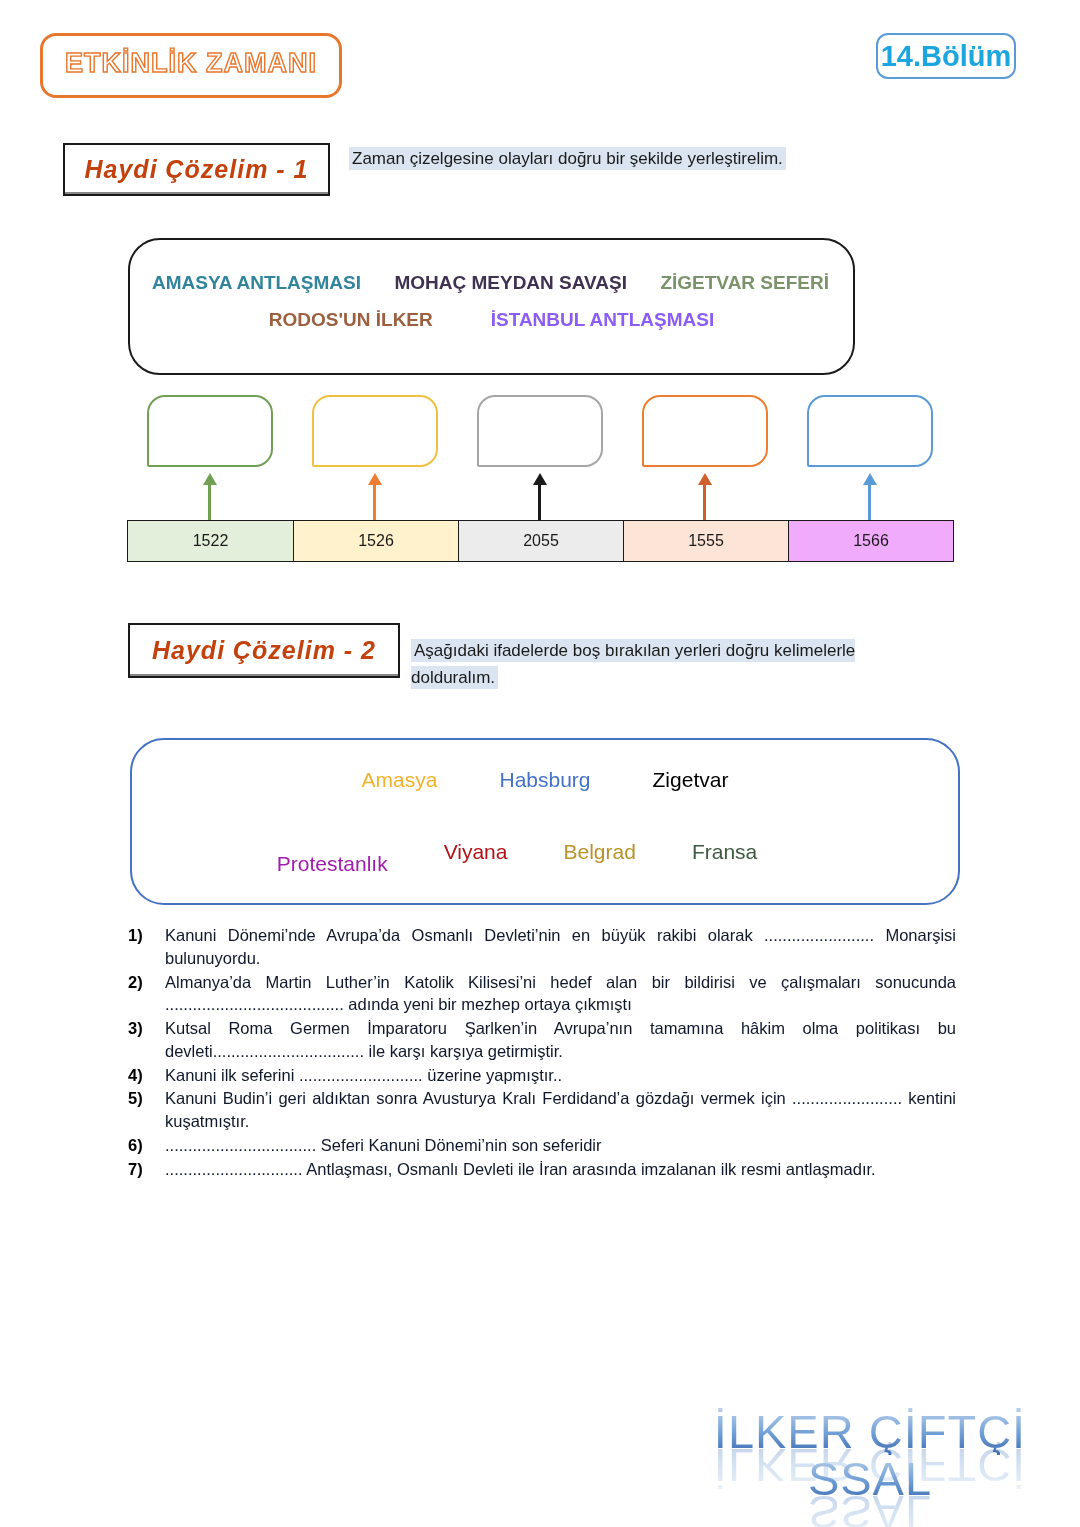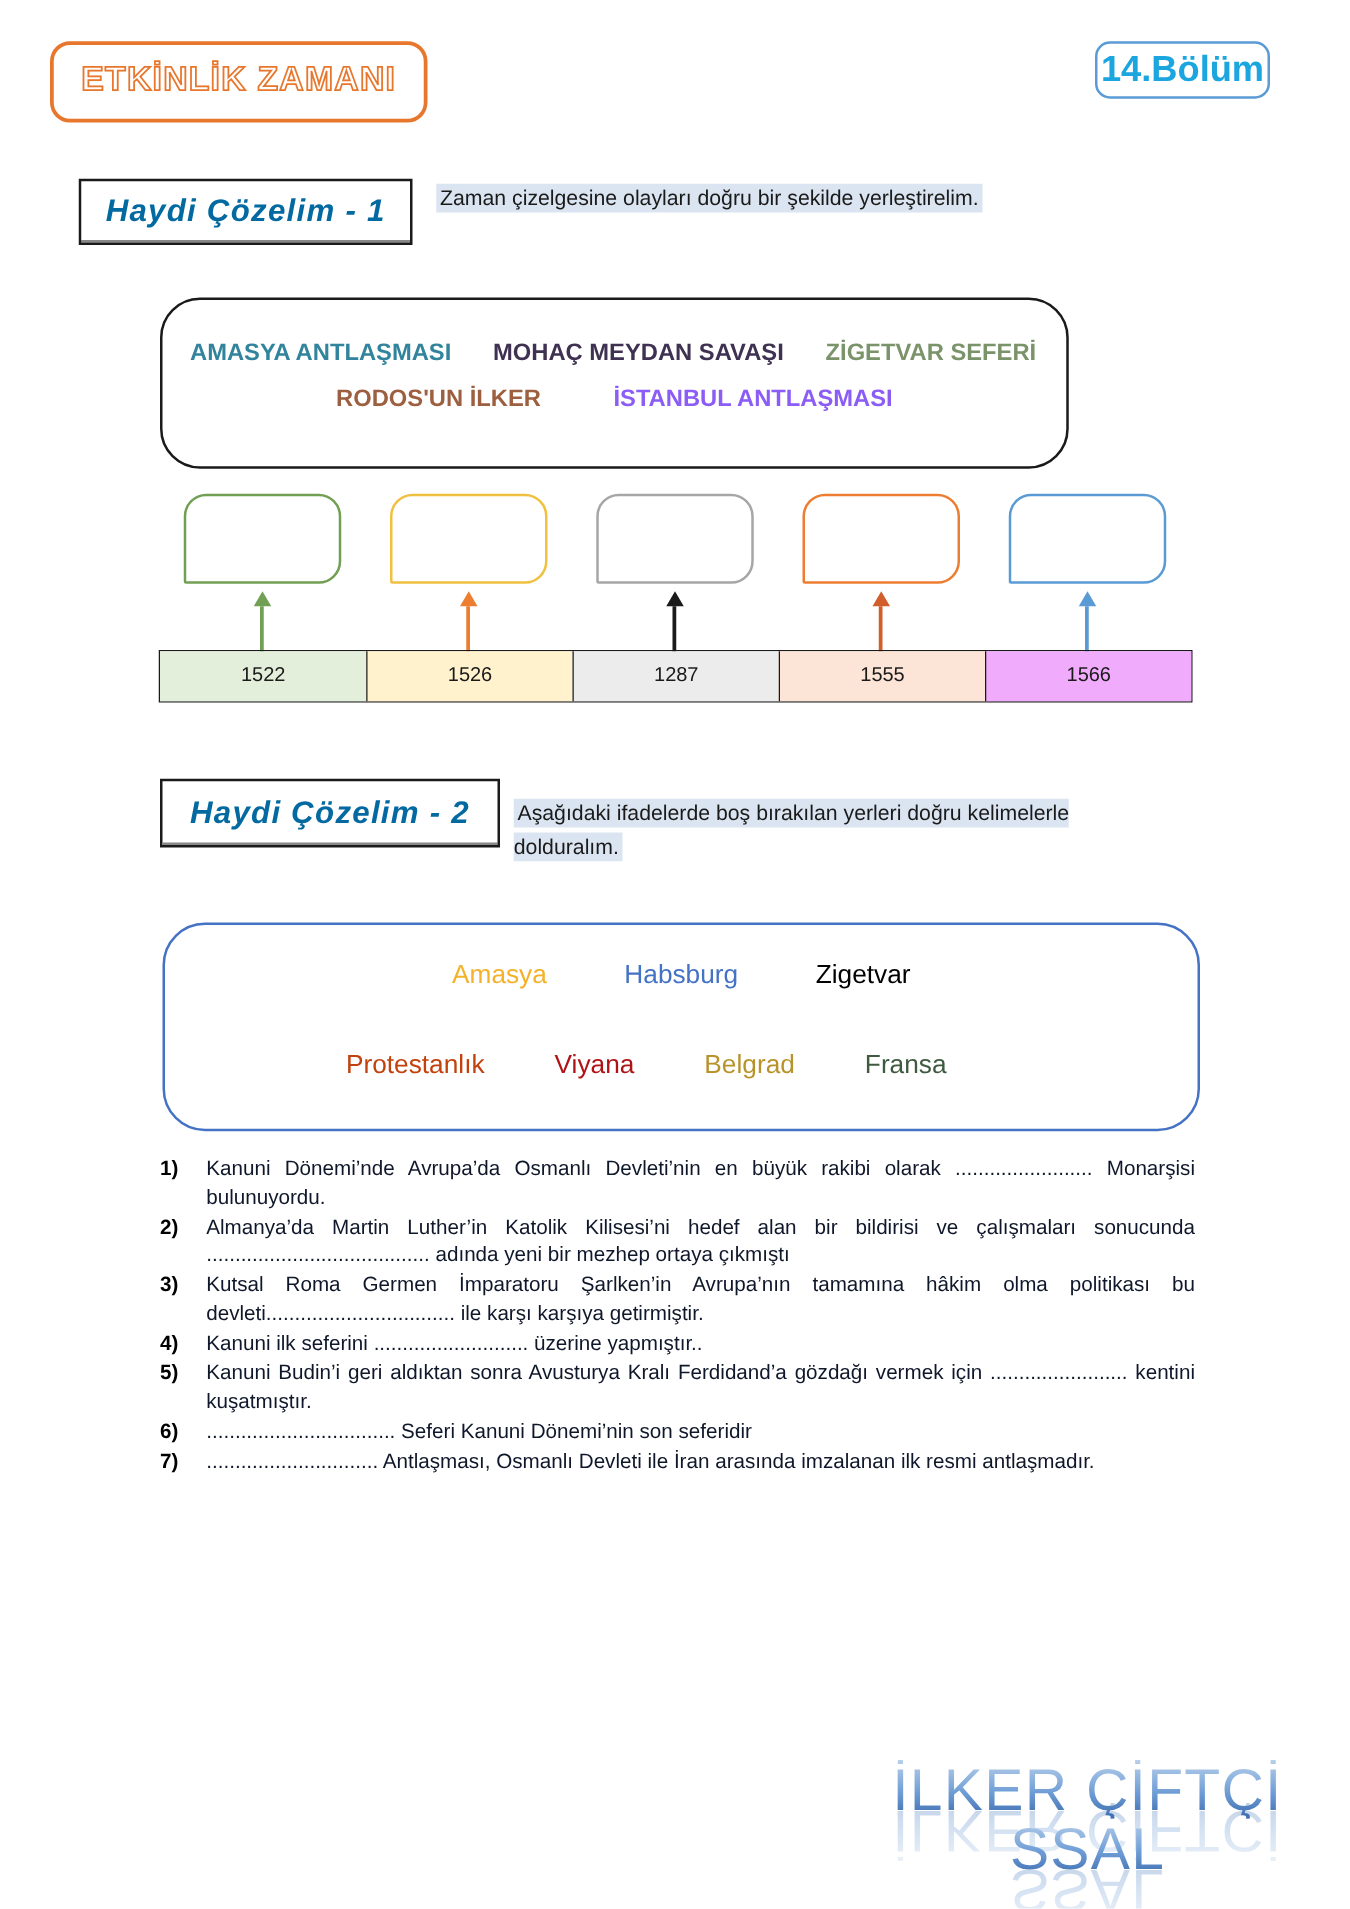--- a/index.html
+++ b/index.html
@@ -33,21 +33,21 @@
   }
   .chapter-badge .txt { font-size:29px; font-weight:bold; color:#1ca6e0; }
 
   
   .title-box {
     position:absolute; border:2px solid #1a1a1a; background:#fff;
     display:flex; align-items:center; justify-content:center;
     box-shadow:0 -2px 0 #888 inset;
   }
   .title-box .txt {
-    color:#0369a1; font-size:25px; font-style:italic; font-weight:bold;
+    color:#c2410c; font-size:25px; font-style:italic; font-weight:bold;
     letter-spacing:1px;
   }
   #title1 { left:63px; top:143px; width:267px; height:53px; }
   #title2 { left:128px; top:623px; width:272px; height:55px; }
 
   .instruction { position:absolute; font-size:17px; color:#1a1a1a; line-height:1.6; }
   .instruction .hl { background:#dbe5f1; padding:2px 3px; }
   #instr1 { left:349px; top:145px; }
   #instr2 { left:411px; top:637px; width:486px; }
 
@@ -196,40 +196,40 @@
       <div class="arrow">
         <div class="arrow-head" style="border-bottom-color: rgb(91, 155, 213);"></div>
         <div class="arrow-stem" style="background-color: rgb(91, 155, 213);"></div>
       </div>
     </div>
   </div>
 
   <div class="year-bar">
     <div class="year-cell" style="background-color: rgb(227, 239, 219);">1522</div>
     <div class="year-cell" style="background-color: rgb(255, 242, 204);">1526</div>
-    <div class="year-cell" style="background-color: rgb(236, 236, 236);">1287</div>
+    <div class="year-cell" style="background-color: rgb(236, 236, 236);">2055</div>
     <div class="year-cell" style="background-color: rgb(252, 228, 214);">1555</div>
     <div class="year-cell" style="background-color: #f0abfc;">1566</div>
   </div>
 
   <div class="title-box" id="title2">
     <span class="txt">Haydi Çözelim - 2</span>
   </div>
   <div class="instruction" id="instr2">
     <span class="hl">Aşağıdaki ifadelerde boş bırakılan yerleri doğru kelimelerle dolduralım.</span>
   </div>
 
   <div class="word-bank" style="border-color: rgb(68, 114, 196);">
     <div class="wb-row1">
       <span class="wb-word" style="color: rgb(243, 178, 41);">Amasya</span>
       <span class="wb-word" style="color: rgb(68, 114, 196);">Habsburg</span>
       <span class="wb-word" style="color: rgb(0, 0, 0);">Zigetvar</span>
     </div>
     <div class="wb-row2">
-      <span class="wb-word" style="color: #c2410c;">Protestanlık</span>
+      <span class="wb-word" style="color: #a21caf; margin-top: 12px;">Protestanlık</span>
       <span class="wb-word" style="color: rgb(176, 19, 23);">Viyana</span>
       <span class="wb-word" style="color: rgb(184, 146, 42);">Belgrad</span>
       <span class="wb-word" style="color: rgb(62, 90, 64);">Fransa</span>
     </div>
   </div>
 
   <div class="questions">
     <div class="q-item">
       <span class="q-num">1)</span>
       <span class="q-text">Kanuni Dönemi’nde Avrupa’da Osmanlı Devleti’nin en büyük rakibi olarak ........................ Monarşisi bulunuyordu.</span>

